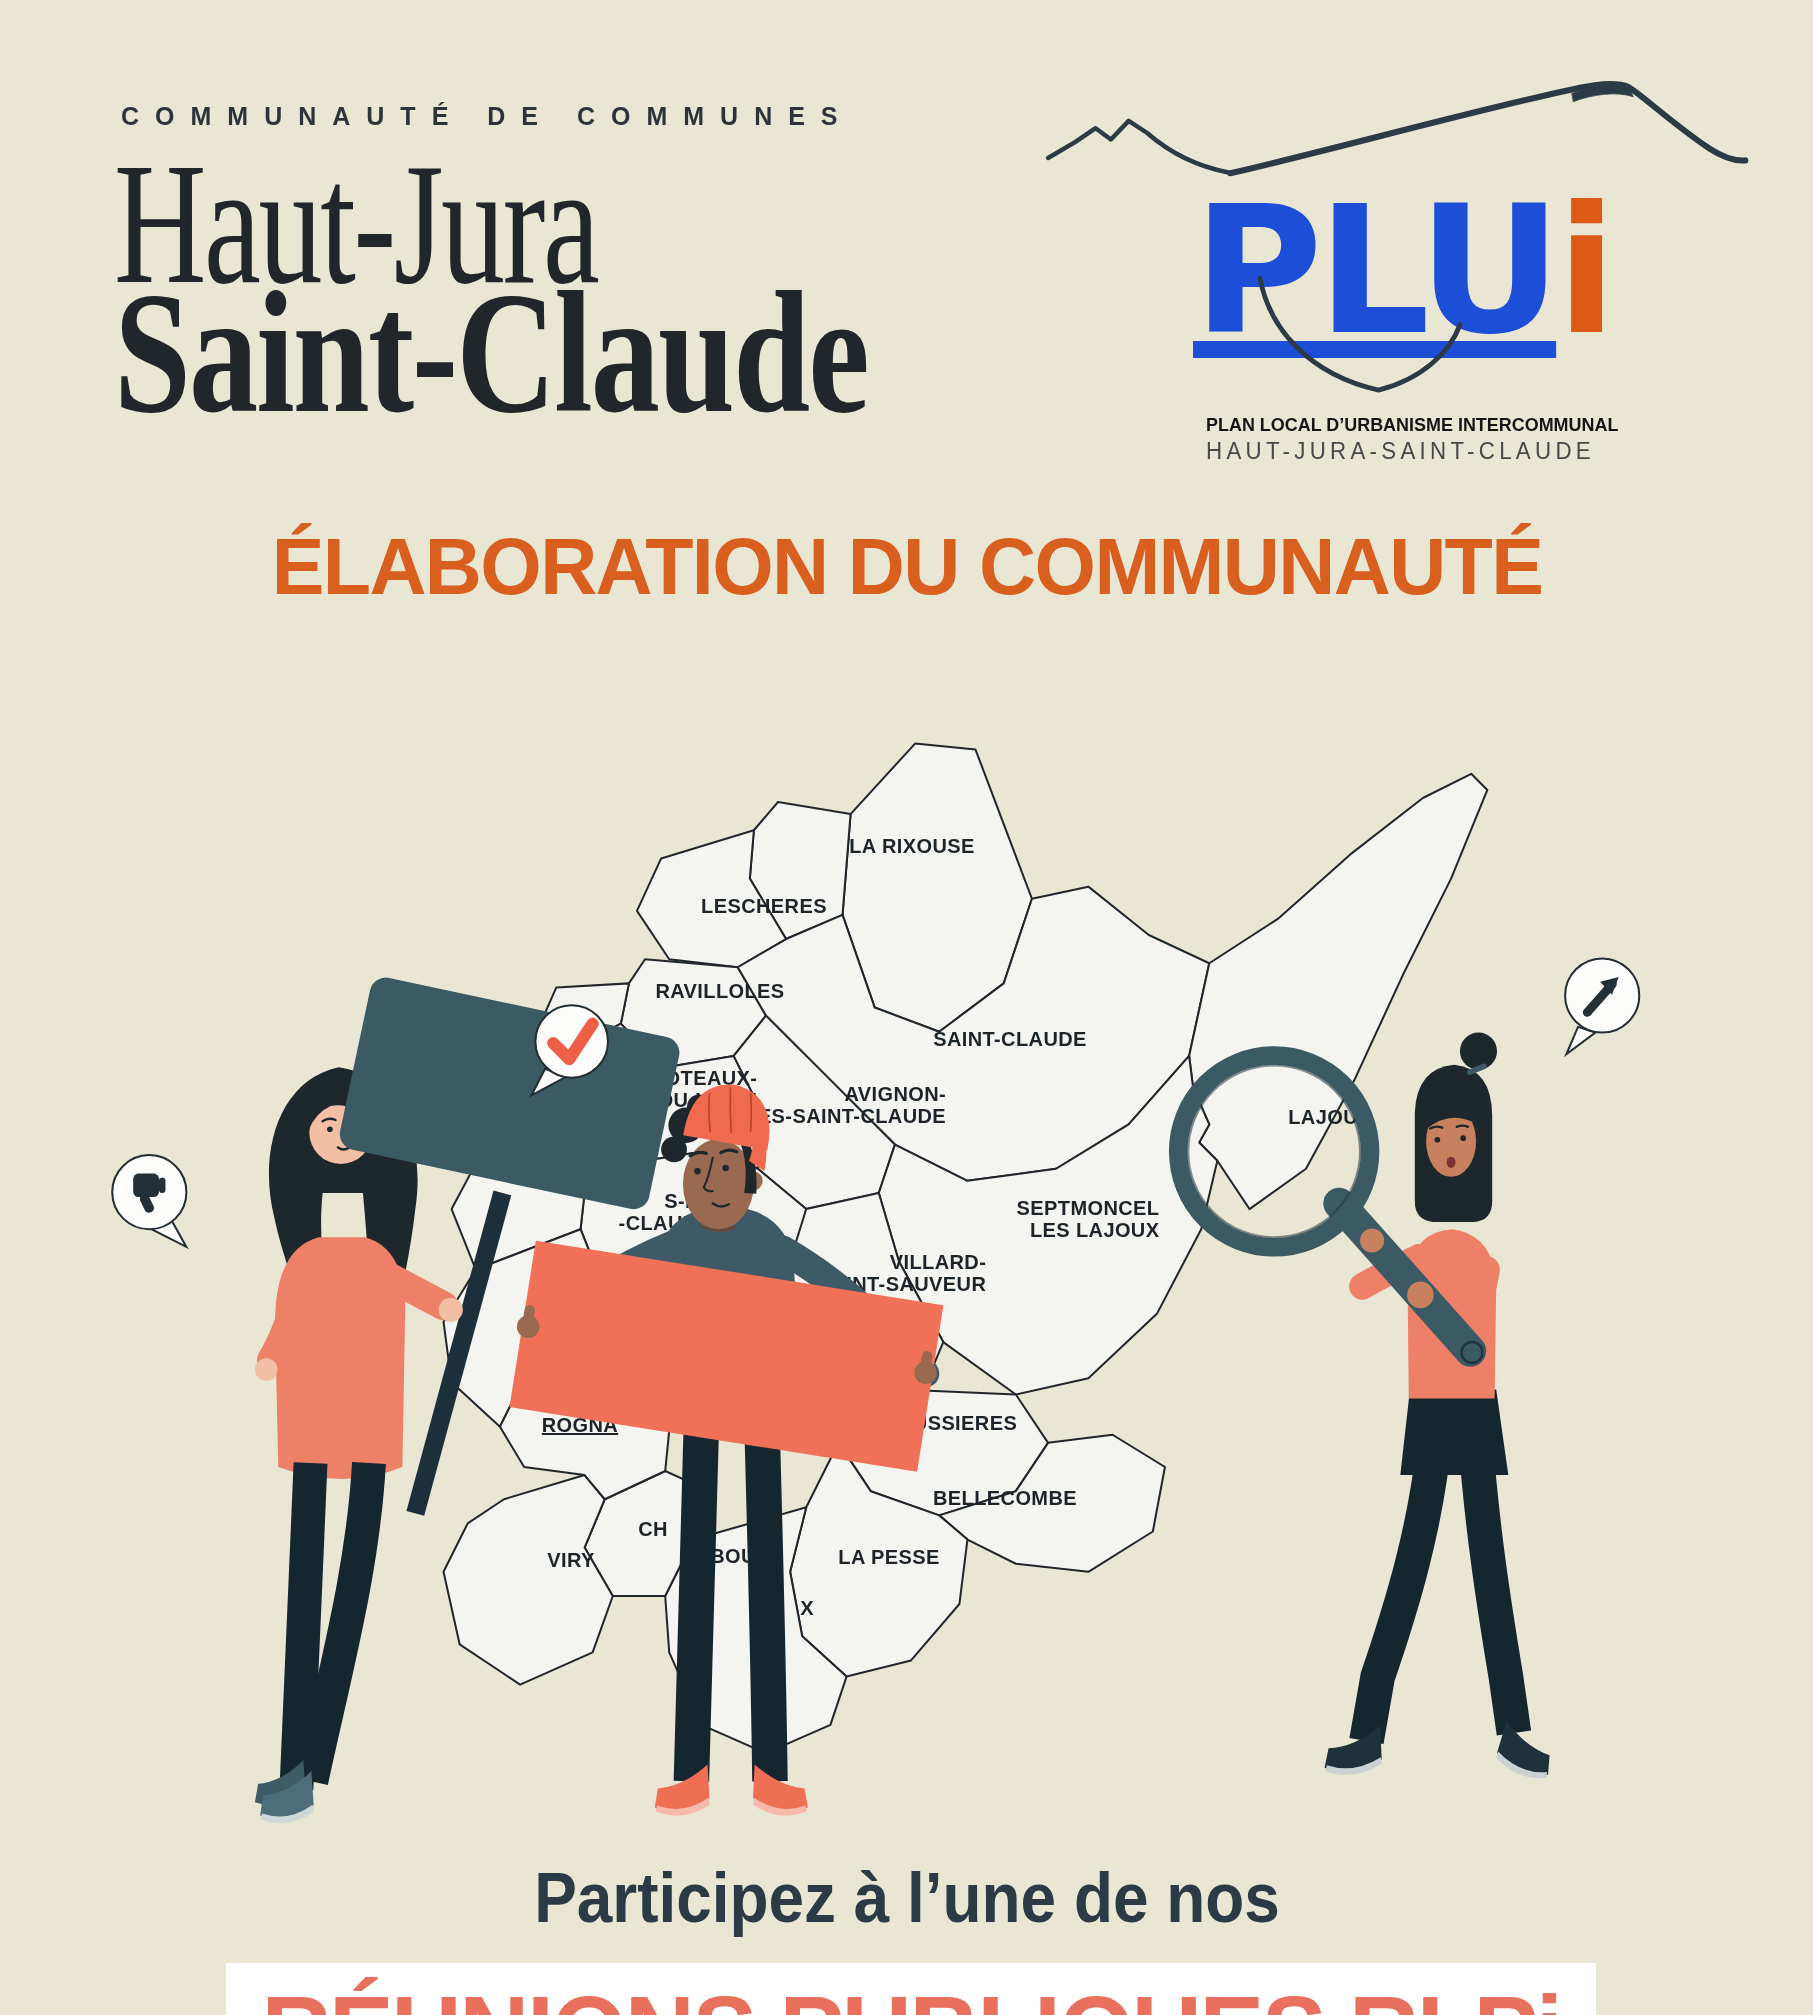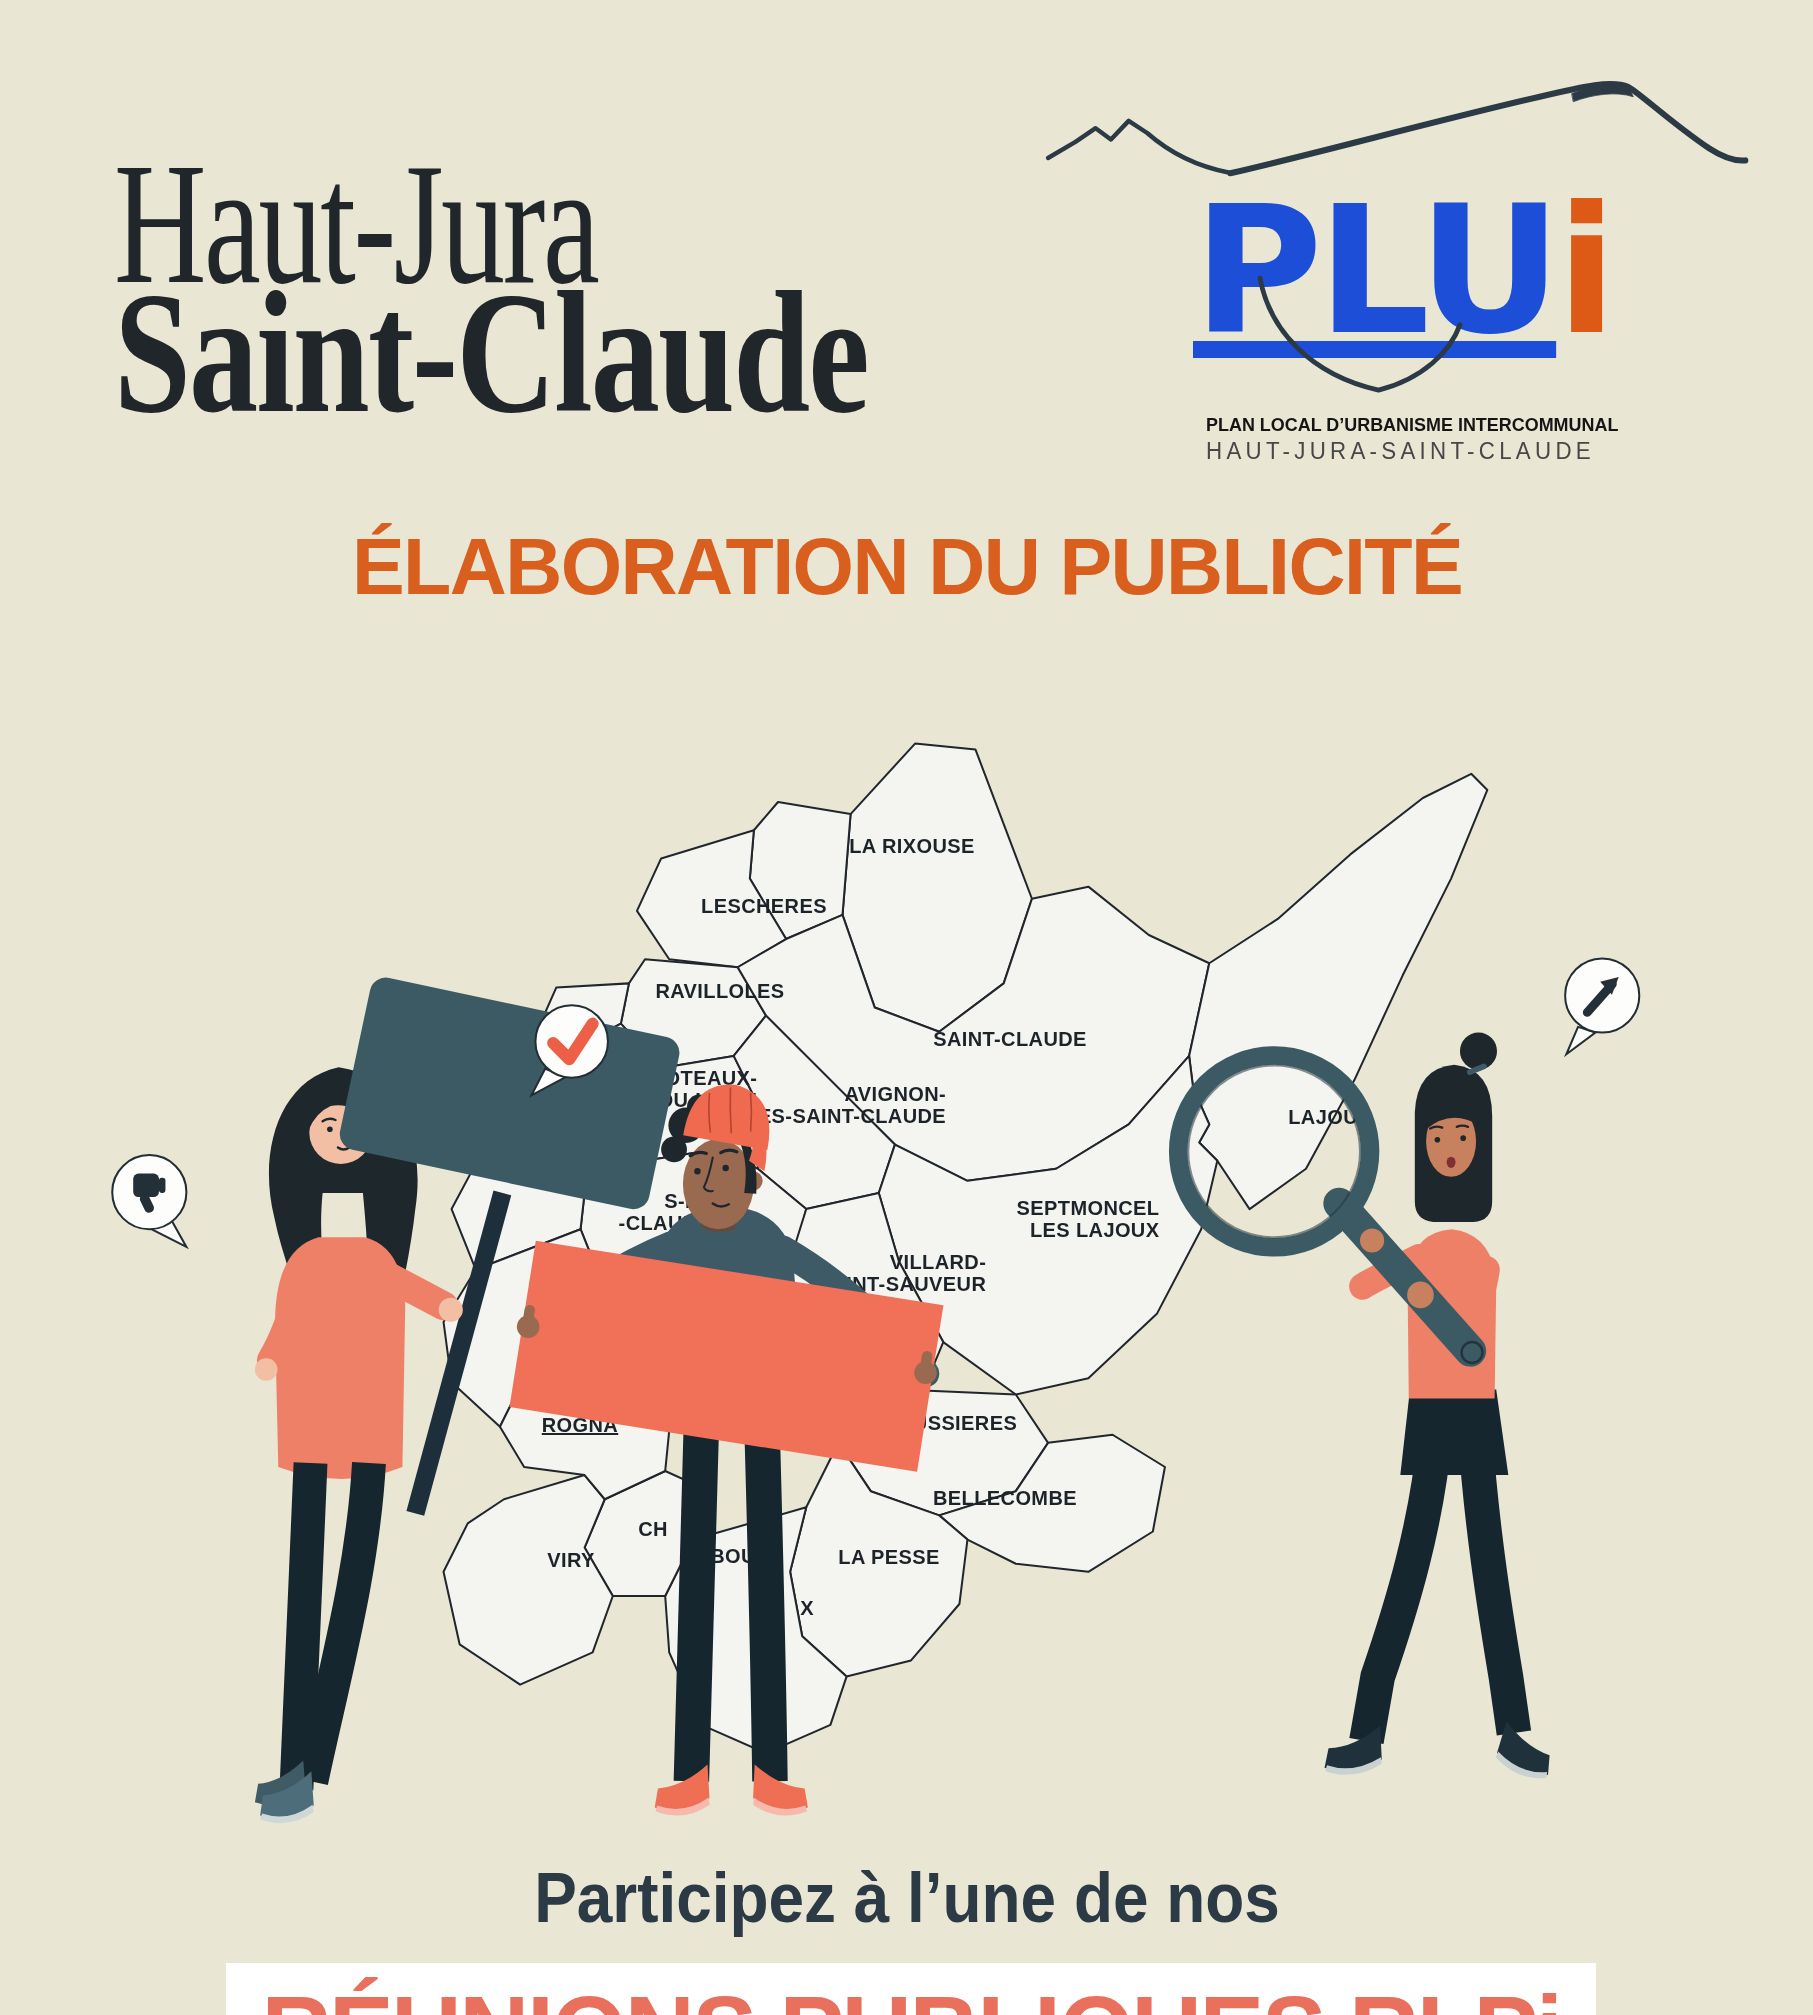--- a/index.html
+++ b/index.html
@@ -38,37 +38,38 @@
                font-weight:700;color:#2b3a44;line-height:81px;transform:scaleX(.9);z-index:6;}
   .banner{position:absolute;left:226px;top:1963px;width:1370px;height:136px;background:#ffffff;z-index:6;}
   .banner-text{width:100%;height:100%;text-align:center;line-height:136px;font-size:100px;
                font-weight:700;letter-spacing:-2.4px;color:#e8705c;transform:scaleX(.97);white-space:nowrap;}
 </style>
 </head>
 <body>
 
 <div class="poster">
 
+  <div class="org-eyebrow">COMMUNAUTÉ DE COMMUNES</div>
   <div class="org-title1">Haut-Jura</div>
   <div class="org-title2">Saint-Claude</div>
 
   <svg class="illus-svg" width="1814" height="2267" viewBox="0 0 4500 5625" style="z-index:1;">
     <g fill="none" stroke="#2b3a45" stroke-linecap="round" stroke-linejoin="round">
       <path stroke-width="11" d="M 2600,392 L 2668,352 L 2718,318 L 2756,346 L 2800,300 L 2846,330 C 2910,386 2986,416 3048,428"></path>
       <path stroke-width="15" d="M 3052,430 C 3270,380 3560,300 3820,240 C 3930,214 4000,198 4040,216 C 4070,232 4140,300 4240,368 C 4280,394 4310,400 4330,398"></path>
       <path stroke-width="2" fill="#2b3a45" d="M 3900,232 C 3960,210 4010,202 4040,216 L 4052,240 C 4010,226 3952,234 3904,252 Z"></path>
       <path stroke-width="12" d="M 3126,690 C 3150,820 3252,930 3420,968 C 3530,940 3598,872 3622,806"></path>
     </g>
   </svg>
   <div class="plui-acronym"><span class="blue">PLU</span><span class="orange">i</span></div>
   <div class="plui-sub1">PLAN LOCAL D’URBANISME INTERCOMMUNAL</div>
   <div class="plui-sub2">HAUT-JURA-SAINT-CLAUDE</div>
 
   <div class="headline">
-    <div>ÉLABORATION DU PUBLICITÉ</div>
+    <div>ÉLABORATION DU COMMUNAUTÉ</div>
   </div>
 
   <svg class="map-svg" width="1814" height="2267" viewBox="0 0 4500 5625">
     <g fill="#f4f4f0" stroke="#20262b" stroke-width="5" stroke-linejoin="round">
       <polygon points="2110,2020 2270,1845 2420,1860 2560,2230 2490,2440 2330,2560 2170,2500 2090,2270"></polygon>
       <polygon points="1930,1990 2110,2020 2090,2270 1950,2330 1860,2180 1870,2060"></polygon>
       <polygon points="1640,2130 1870,2060 1860,2180 1950,2330 1830,2400 1660,2380 1580,2260"></polygon>
       <polygon points="1560,2440 1600,2380 1830,2400 1900,2520 1820,2620 1640,2650 1540,2540"></polygon>
       <polygon points="1340,2540 1380,2450 1560,2440 1540,2540 1390,2620"></polygon>
       <polygon points="1950,2330 2090,2270 2170,2500 2330,2560 2490,2440 2560,2230 2700,2200 2850,2320 3000,2390 2950,2620 2800,2790 2620,2900 2400,2930 2220,2840 2080,2700 1900,2520 1830,2400"></polygon>

